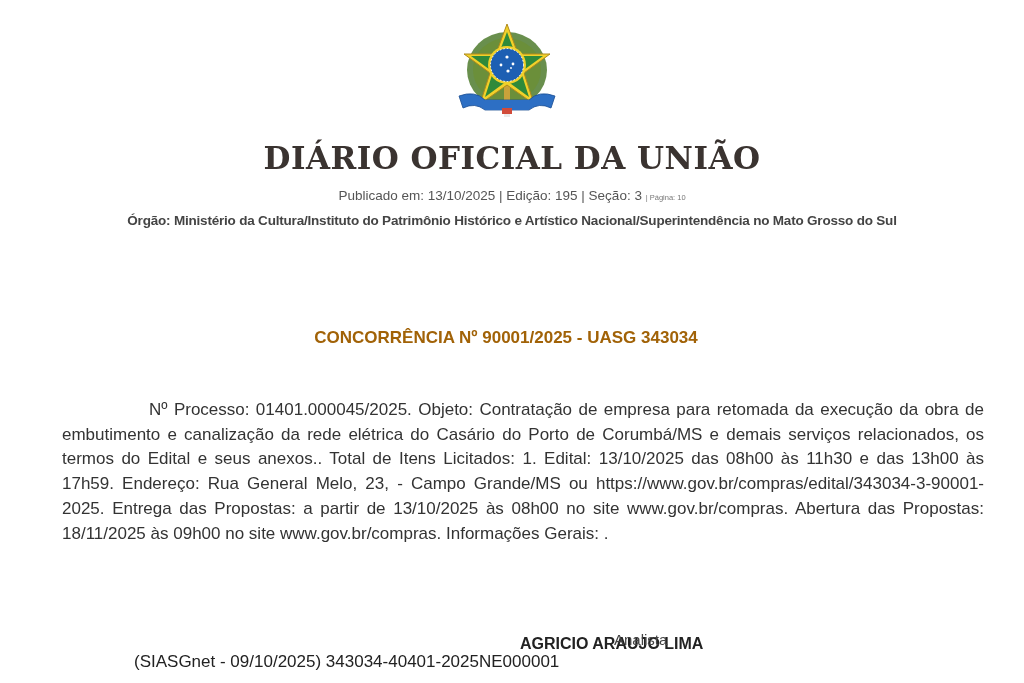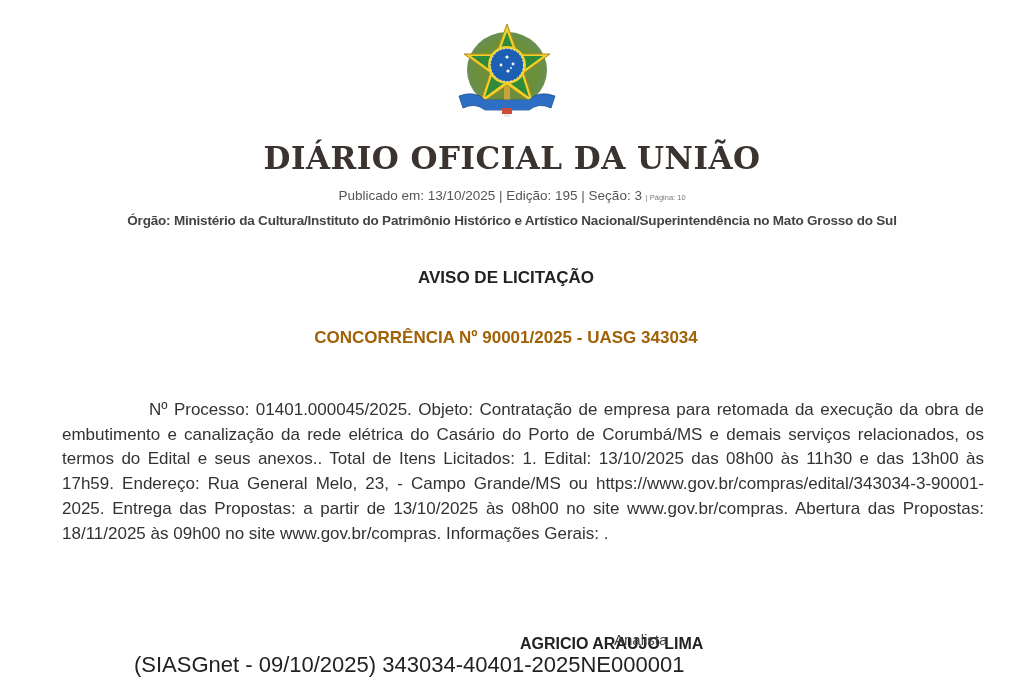--- a/index.html
+++ b/index.html
@@ -109,21 +109,21 @@
       position: absolute;
       left: 614px;
       top: 631px;
       font-size: 15px;
       color: #444;
     }
     .siasg {
       position: absolute;
       left: 134px;
       top: 652px;
-      font-size: 22px;
+      font-size: 17px;
       color: #222;
     }
   </style>
 </head>
 <body>
 
 <div class="page">
 
   <div class="emblem">
     <svg width="104" height="100" viewBox="0 0 104 100">
@@ -156,21 +156,20 @@
 
   <div class="masthead">DIÁRIO OFICIAL DA UNIÃO</div>
 
   <div class="pubinfo">
     <span>Publicado em: 13/10/2025 | Edição: 195 | Seção: 3</span>
     <span class="small">| Página: 10</span>
   </div>
 
   <div class="orgao">Órgão: Ministério da Cultura/Instituto do Patrimônio Histórico e Artístico Nacional/Superintendência no Mato Grosso do Sul</div>
 
-  <div class="aviso">AVISO DE LICITAÇÃO</div>
 
   <div class="concorrencia">CONCORRÊNCIA Nº 90001/2025 - UASG 343034</div>
 
   <p class="body-text">Nº Processo: 01401.000045/2025. Objeto: Contratação de empresa para retomada da execução da obra de embutimento e canalização da rede elétrica do Casário do Porto de Corumbá/MS e demais serviços relacionados, os termos do Edital e seus anexos.. Total de Itens Licitados: 1. Edital: 13/10/2025 das 08h00 às 11h30 e das 13h00 às 17h59. Endereço: Rua General Melo, 23, - Campo Grande/MS ou https://www.gov.br/compras/edital/343034-3-90001-2025. Entrega das Propostas: a partir de 13/10/2025 às 08h00 no site www.gov.br/compras. Abertura das Propostas: 18/11/2025 às 09h00 no site www.gov.br/compras. Informações Gerais: .</p>
 
   <div class="signer">AGRICIO ARAUJO LIMA</div>
   <div class="role">Analista</div>
 
   <div class="siasg">(SIASGnet - 09/10/2025) 343034-40401-2025NE000001</div>
 

